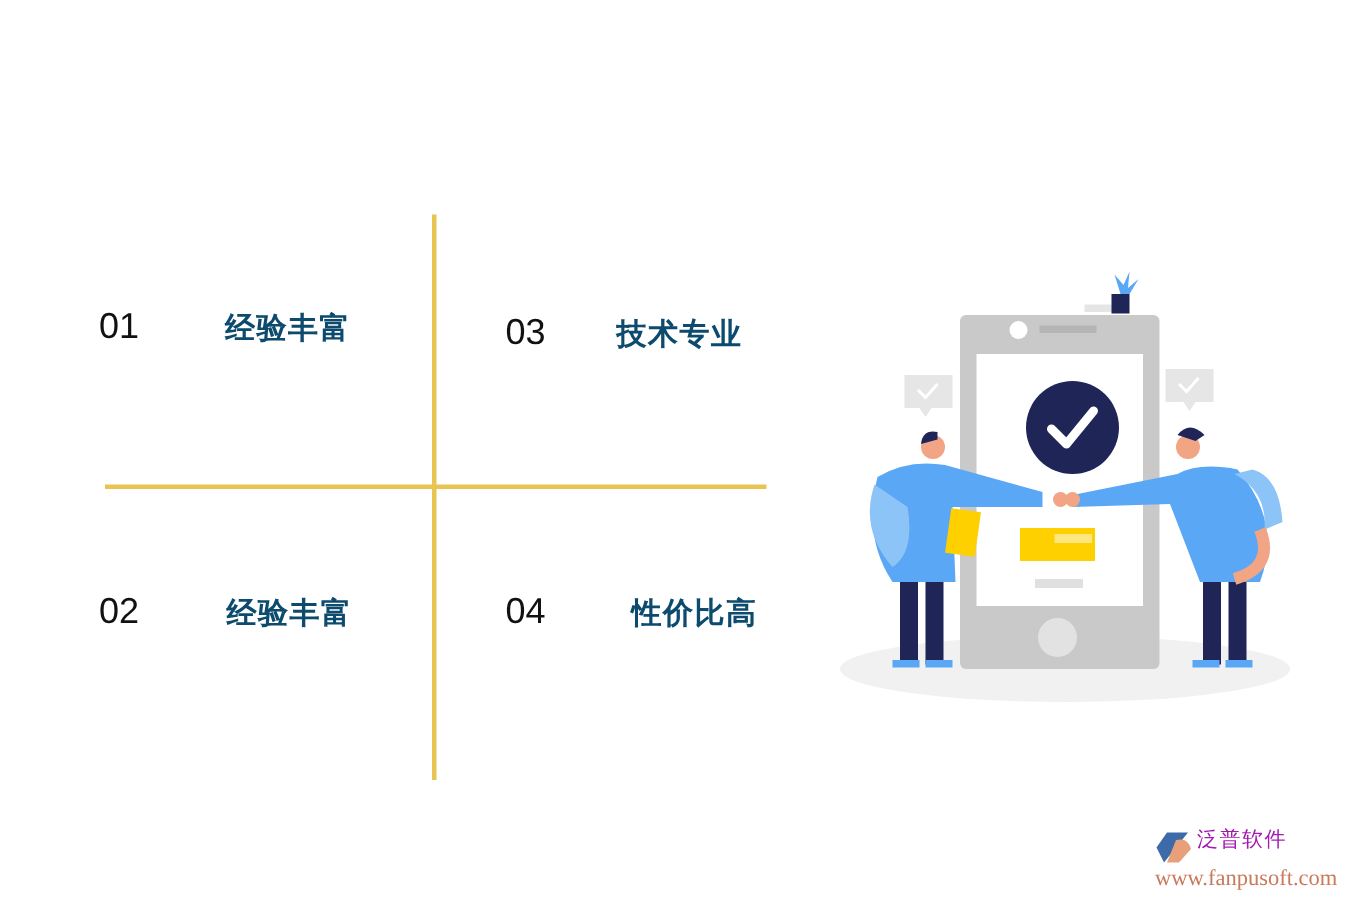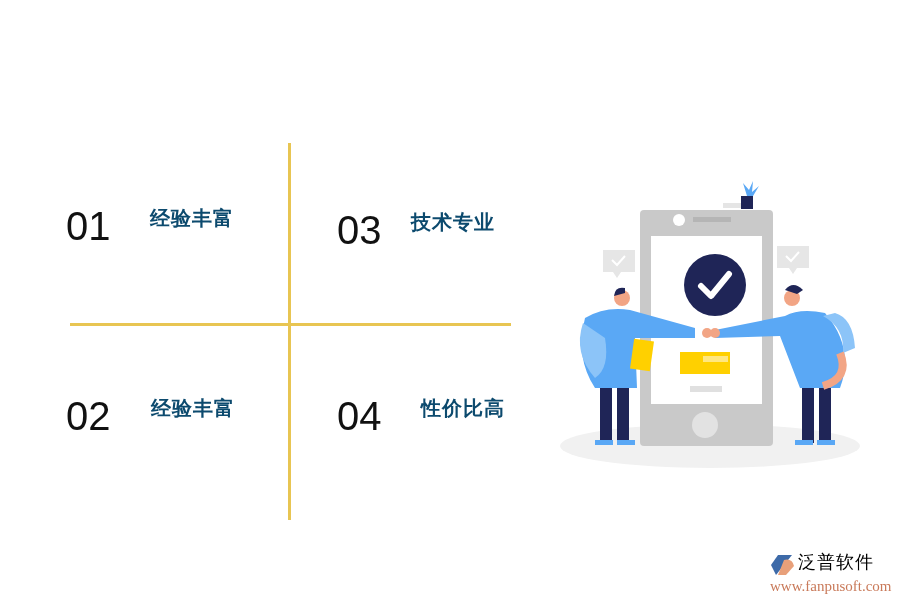--- a/index.html
+++ b/index.html
@@ -1,24 +1,24 @@
 <!DOCTYPE html>
 <html><head>
 <meta charset="utf-8">
 <style>
   html, body { margin:0; padding:0; }
   body { width:900px; height:600px; background:#ffffff; position:relative; overflow:hidden;
          font-family:"DejaVu Sans", sans-serif; }
   .vline { position:absolute; left:288px; top:143px; width:3px; height:377px; background:#E8C552; }
   .hline { position:absolute; left:70px; top:323px; width:441px; height:3px; background:#E8C552; }
-  .num { position:absolute; font-family:"Liberation Sans", sans-serif; font-size:40px; color:#111; line-height:1; }
+  .num { position:absolute; font-family:"Liberation Sans", sans-serif; font-size:24px; color:#111; line-height:1; }
   .label { position:absolute; font-size:20px; font-weight:bold; color:#0c4a6e; line-height:1; letter-spacing:1px; }
   .illus { position:absolute; left:555px; top:178px; width:310px; height:295px; }
   .logo { position:absolute; left:768px; top:553px; width:125px; height:40px; }
-  .logo-cn { position:absolute; left:30px; top:0; font-size:18px; color:#000000; letter-spacing:1px; line-height:1; }
+  .logo-cn { position:absolute; left:30px; top:0; font-size:14px; color:#a21caf; letter-spacing:1px; line-height:1; }
   .logo-url { position:absolute; left:2px; top:25px; font-family:"Liberation Serif", serif; font-size:15px; color:#c97a5a; white-space:nowrap; }
   .logo-mark { position:absolute; left:2px; top:1px; width:26px; height:22px; }
 </style>
 </head>
 <body>
 
 <div class="vline"></div>
 <div class="hline"></div>
 
 <div class="num" style="left:66px;top:206px;">01</div>

